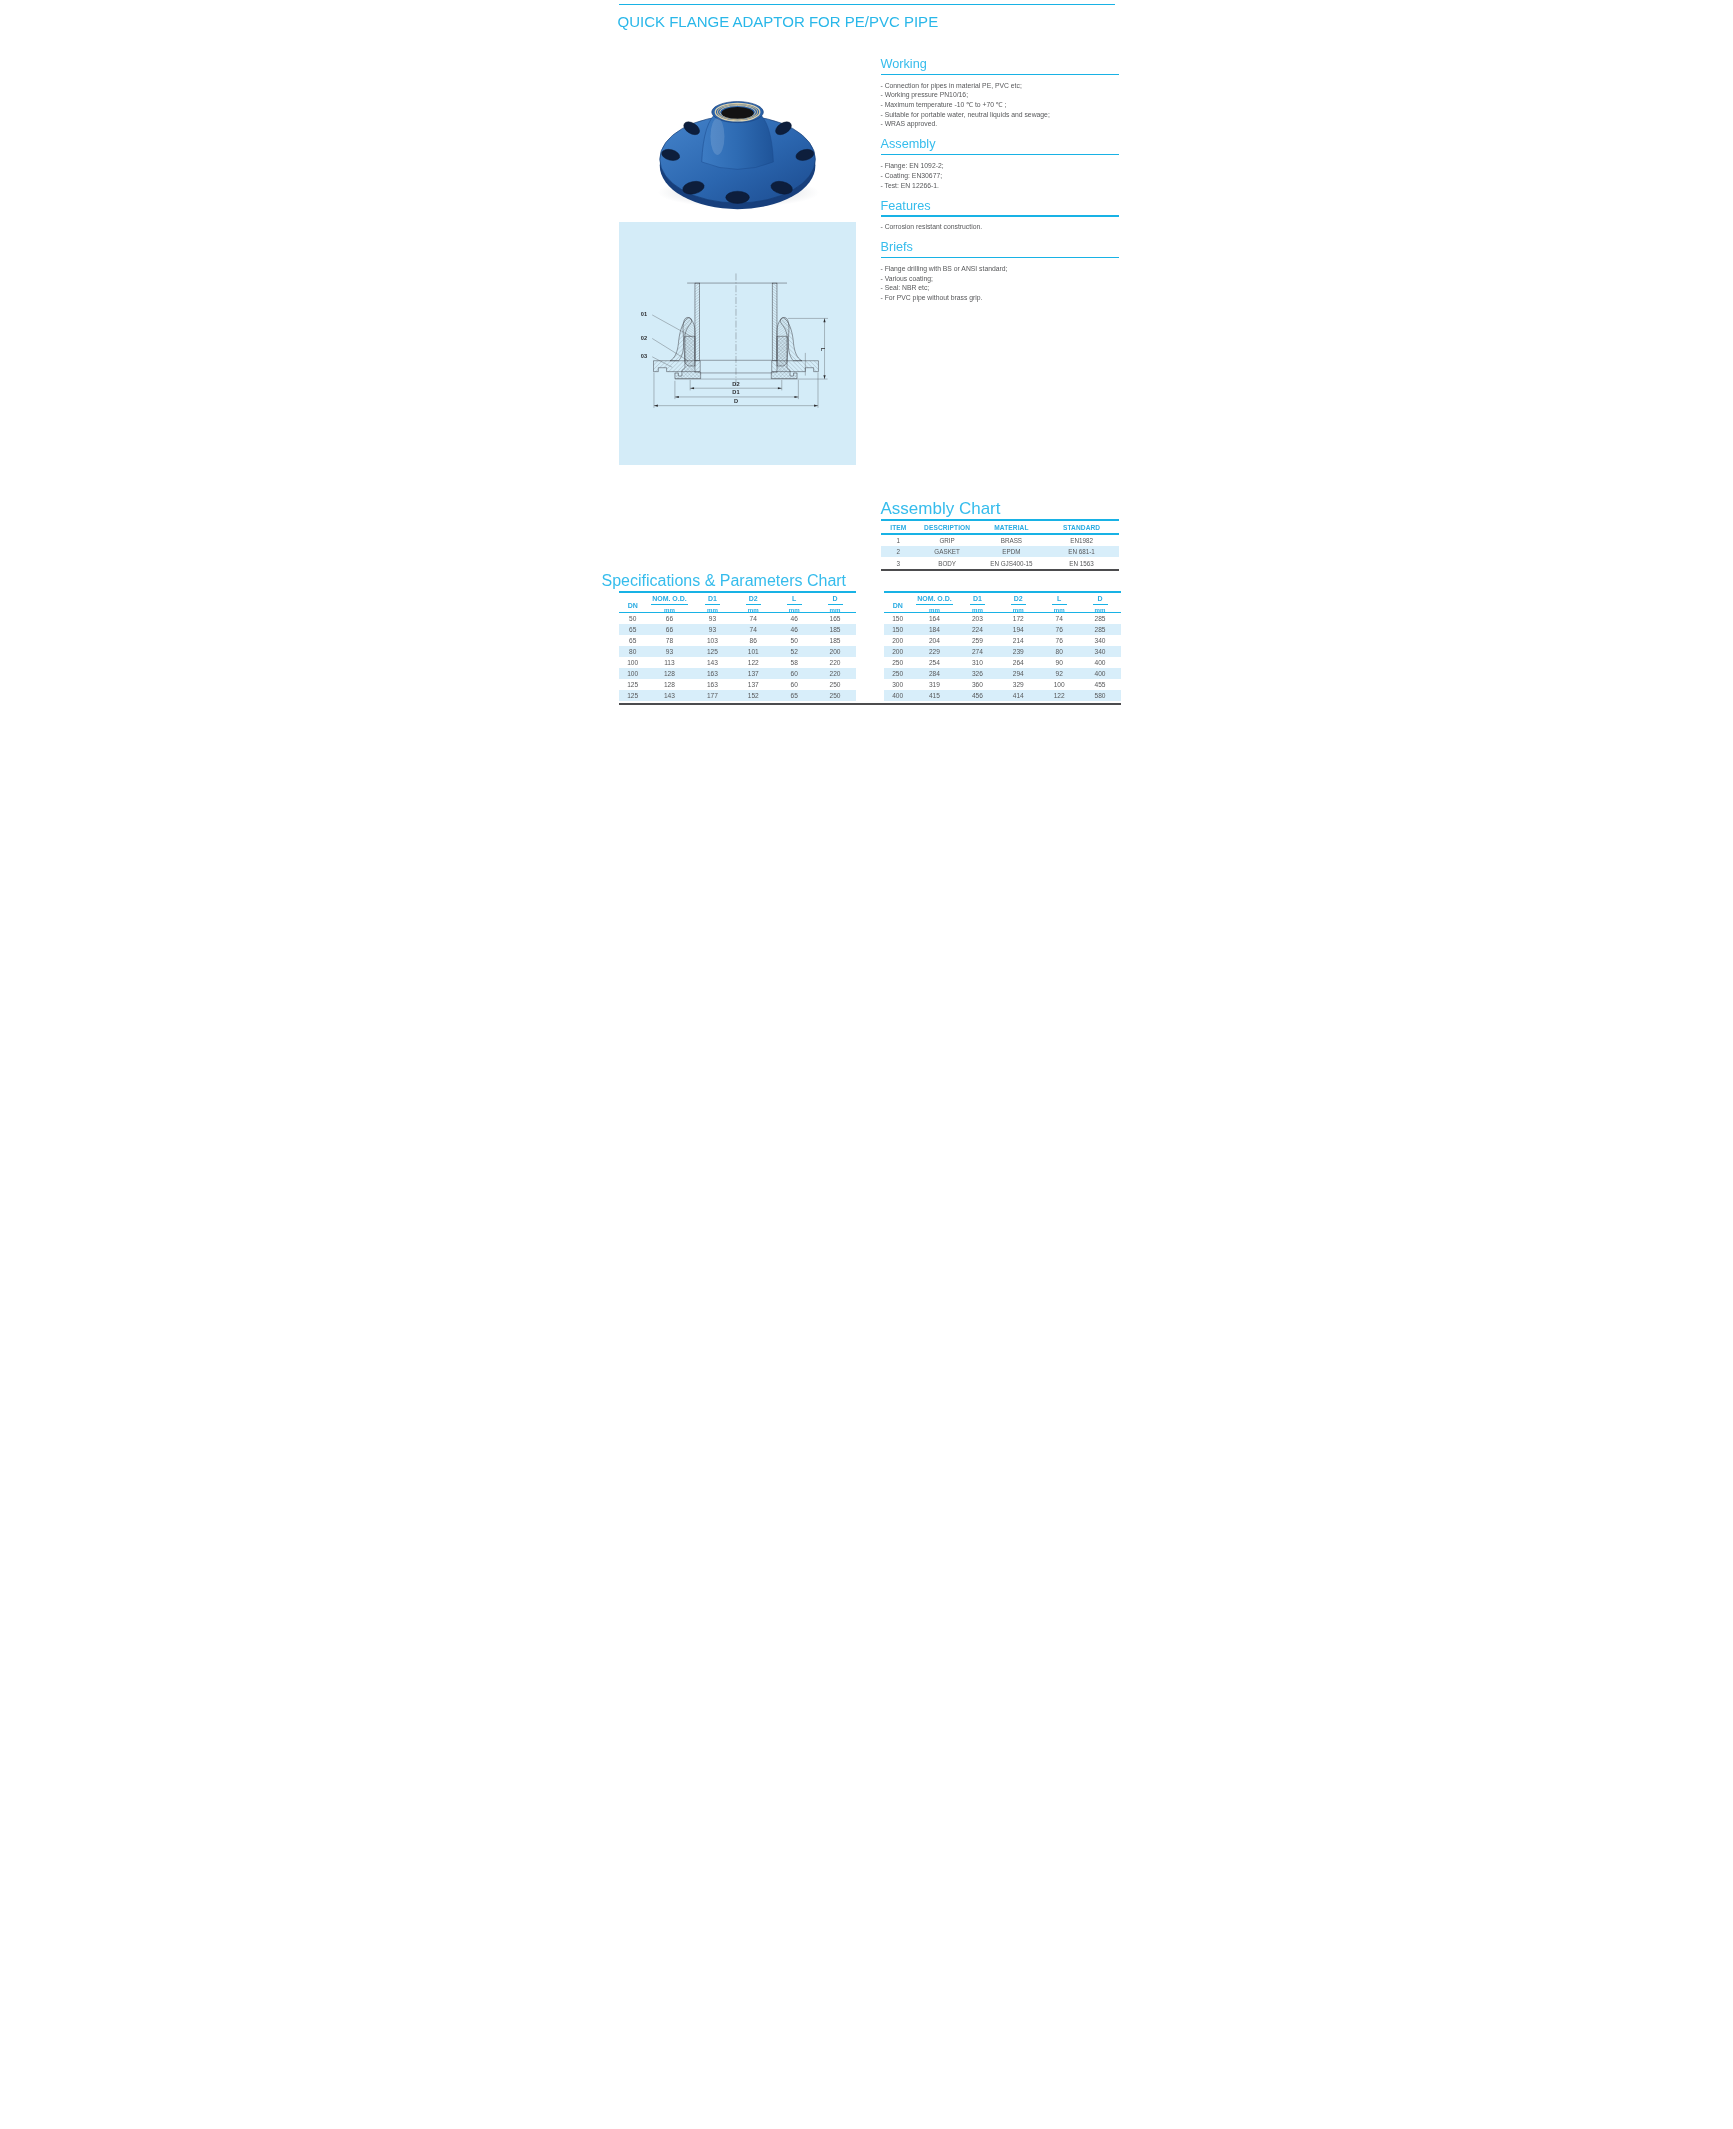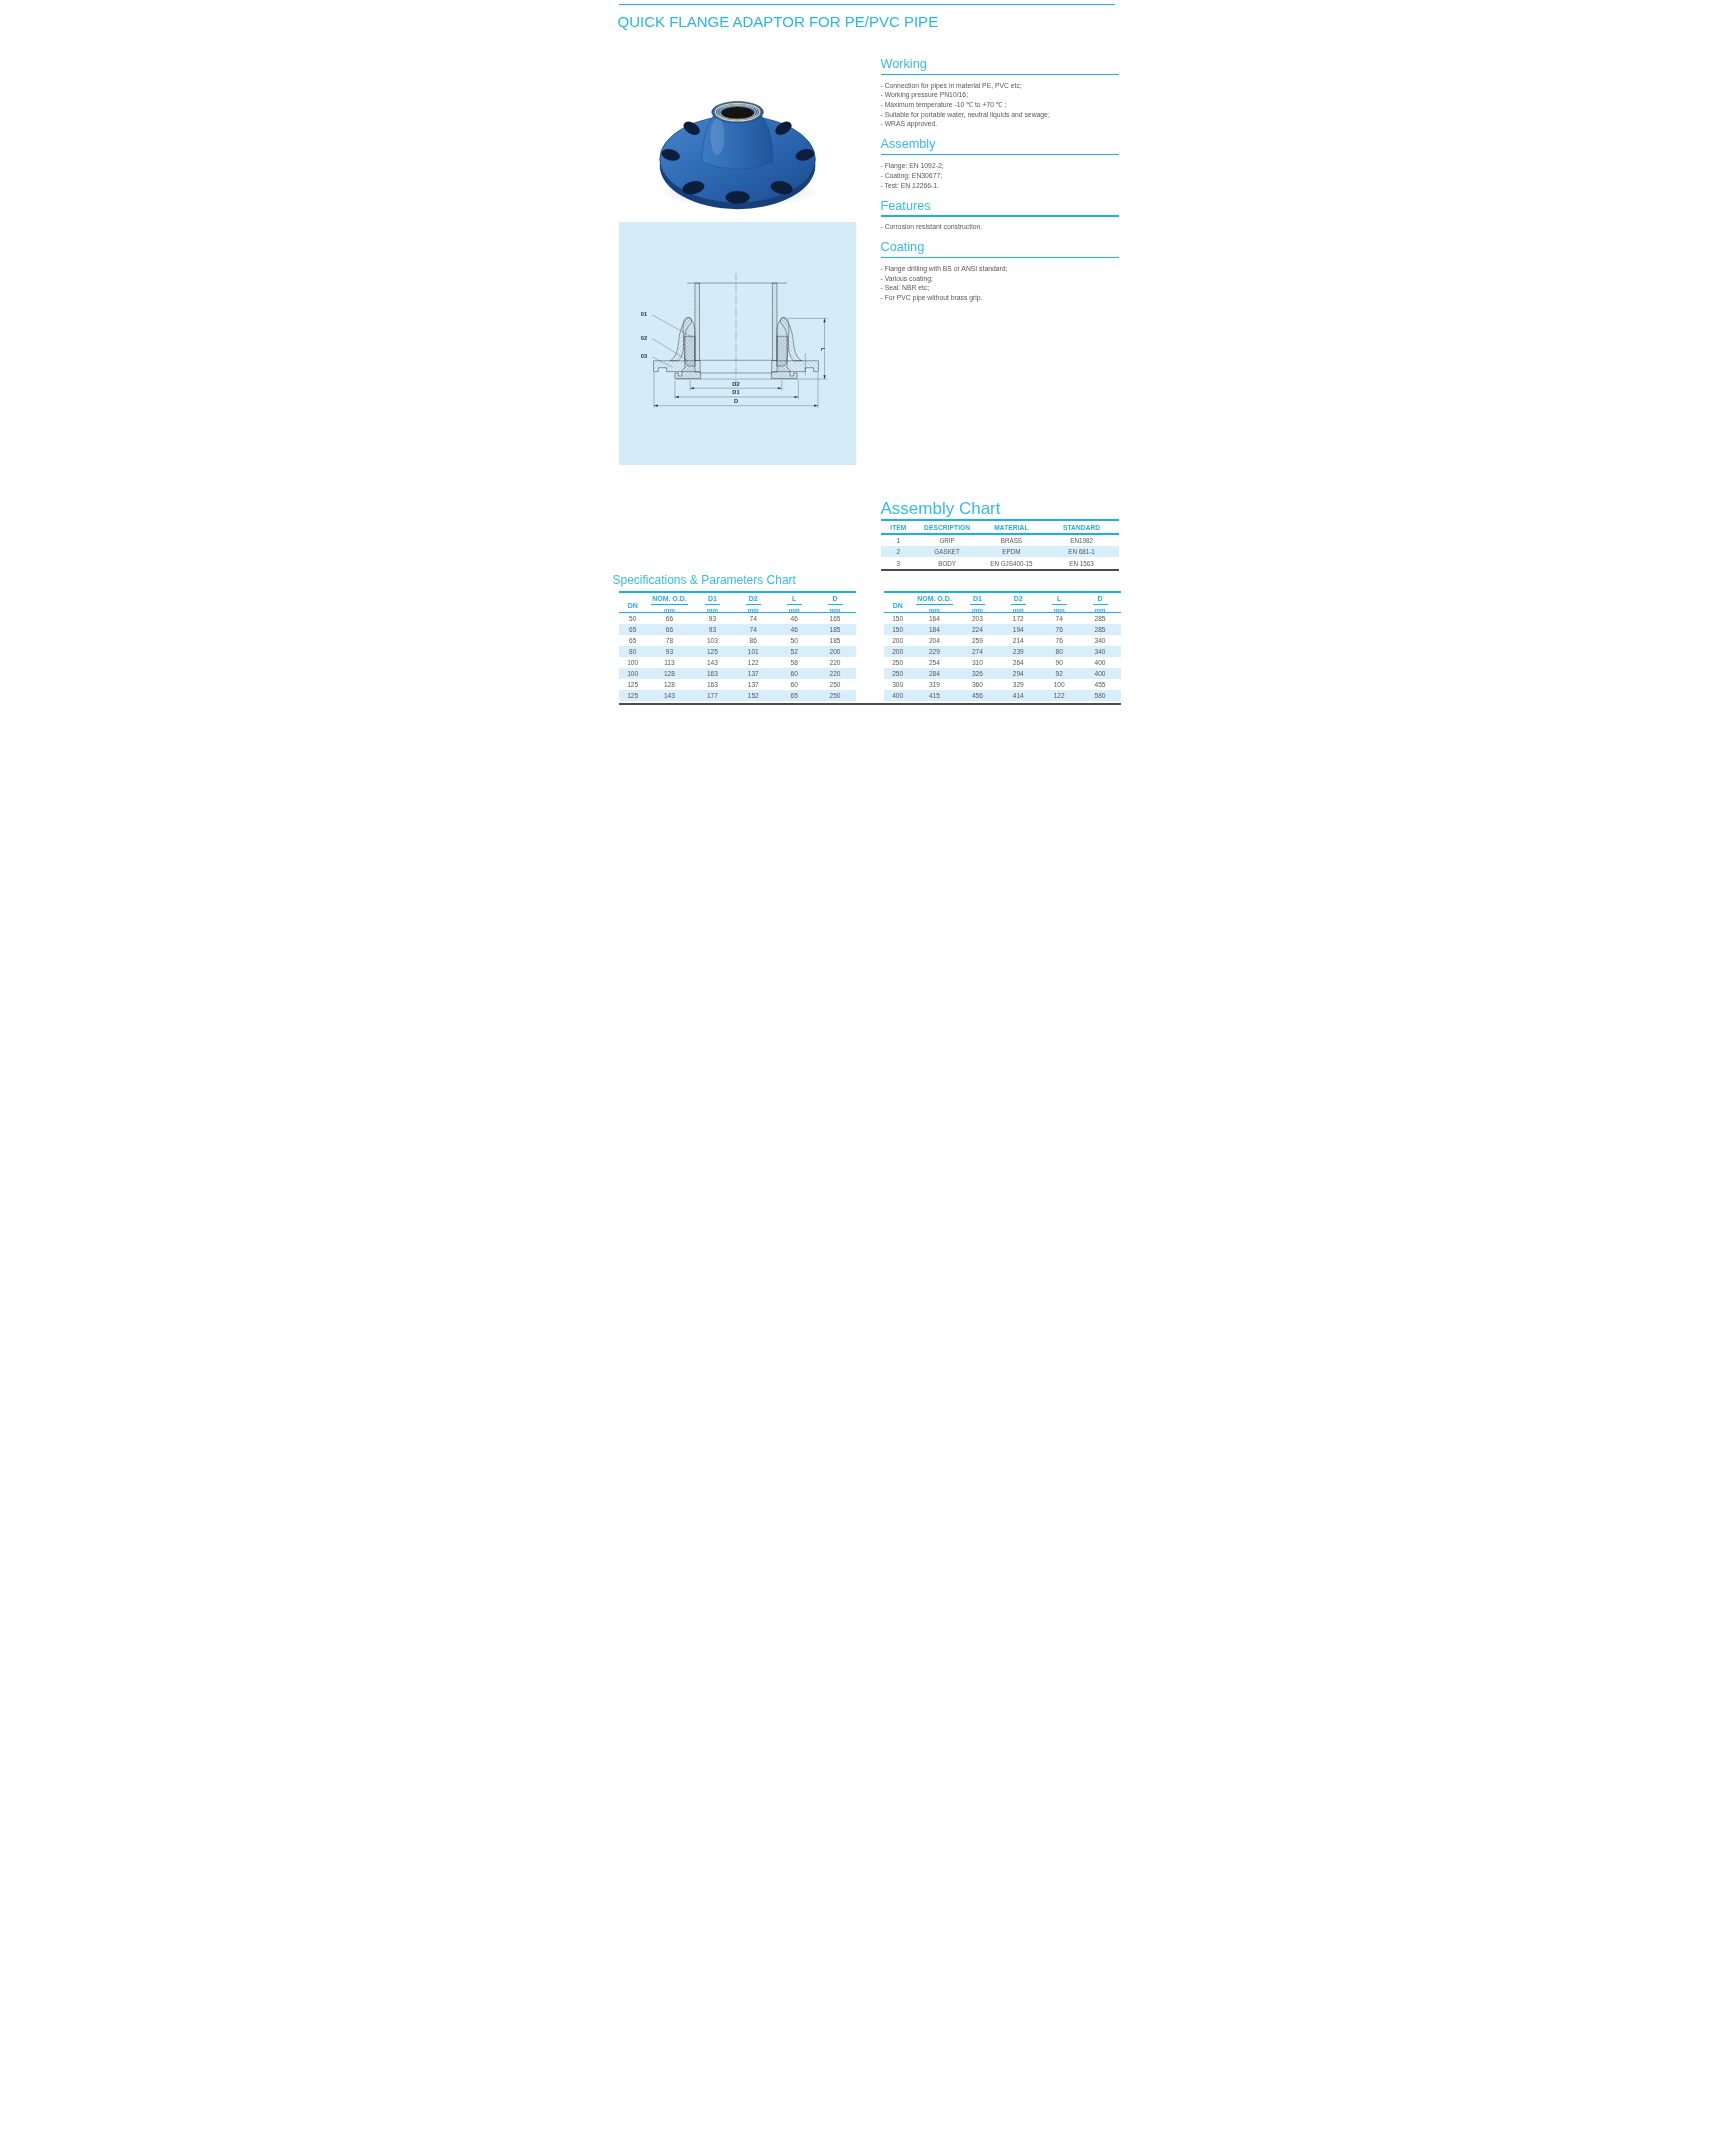--- a/index.html
+++ b/index.html
@@ -41,21 +41,21 @@
   .tl{height:2.2px;background:var(--accent);}
   .rule2{height:1.3px;background:var(--accent);}
   .as-head{display:grid;grid-template-columns:15% 26% 28% 31%;height:12.2px;align-items:center;}
   .as-head .hc{text-align:center;font-size:6.6px;font-weight:700;color:var(--thead);letter-spacing:0.1px;}
   .as-rows .trow{display:grid;grid-template-columns:15% 26% 28% 31%;height:11.4px;align-items:center;}
   .as-rows .trow.alt{background:var(--stripe);}
   .as-rows .tcell{text-align:center;font-size:6.3px;color:var(--gray);}
   .darkbar{height:1.7px;background:var(--dark);}
 
   
-  .sp-heading{position:absolute;left:35px;top:573px;margin:0;font-size:12px;line-height:15px;font-weight:400;color:var(--heading);}
+  .sp-heading{position:absolute;left:24px;top:573px;margin:0;font-size:16px;line-height:15px;font-weight:400;color:var(--heading);}
   .spec-table{position:absolute;top:591px;width:237px;}
   .spec-left{left:41px;}
   .spec-right{left:306px;}
   .sp-head{display:grid;grid-template-columns:12% 19% 17.25% 17.25% 17.25% 17.25%;height:19px;}
   .sp-col{display:flex;flex-direction:column;align-items:center;padding-top:2.2px;}
   .sp-col.dn{align-items:center;justify-content:flex-end;padding-bottom:3.9px;}
   .sp-label{display:inline-block;font-size:7px;font-weight:700;color:var(--thead);
             border-bottom:1.3px solid var(--accent);min-width:15px;text-align:center;padding:0 0.9px 1.3px 0.9px;}
   .sp-label.dn-label{border-bottom:none;min-width:0;padding-bottom:0;}
   .sp-unit{font-size:6.1px;font-weight:700;color:var(--thead);margin-top:1.3px;}
@@ -137,21 +137,21 @@
         </div>
     </section>
     <section class="sec">
       <h2>Features</h2>
       <div class="rule"></div>
       <div class="bullets">
           <div class="bullet">- Corrosion resistant construction.</div>
         </div>
     </section>
     <section class="sec">
-      <h2>Coating</h2>
+      <h2>Briefs</h2>
       <div class="rule"></div>
       <div class="bullets">
           <div class="bullet">- Flange drilling with BS or ANSI standard;</div>
           <div class="bullet">- Various coating;</div>
           <div class="bullet">- Seal: NBR etc;</div>
           <div class="bullet">- For PVC pipe without brass grip.</div>
         </div>
     </section>
   </div>
 

